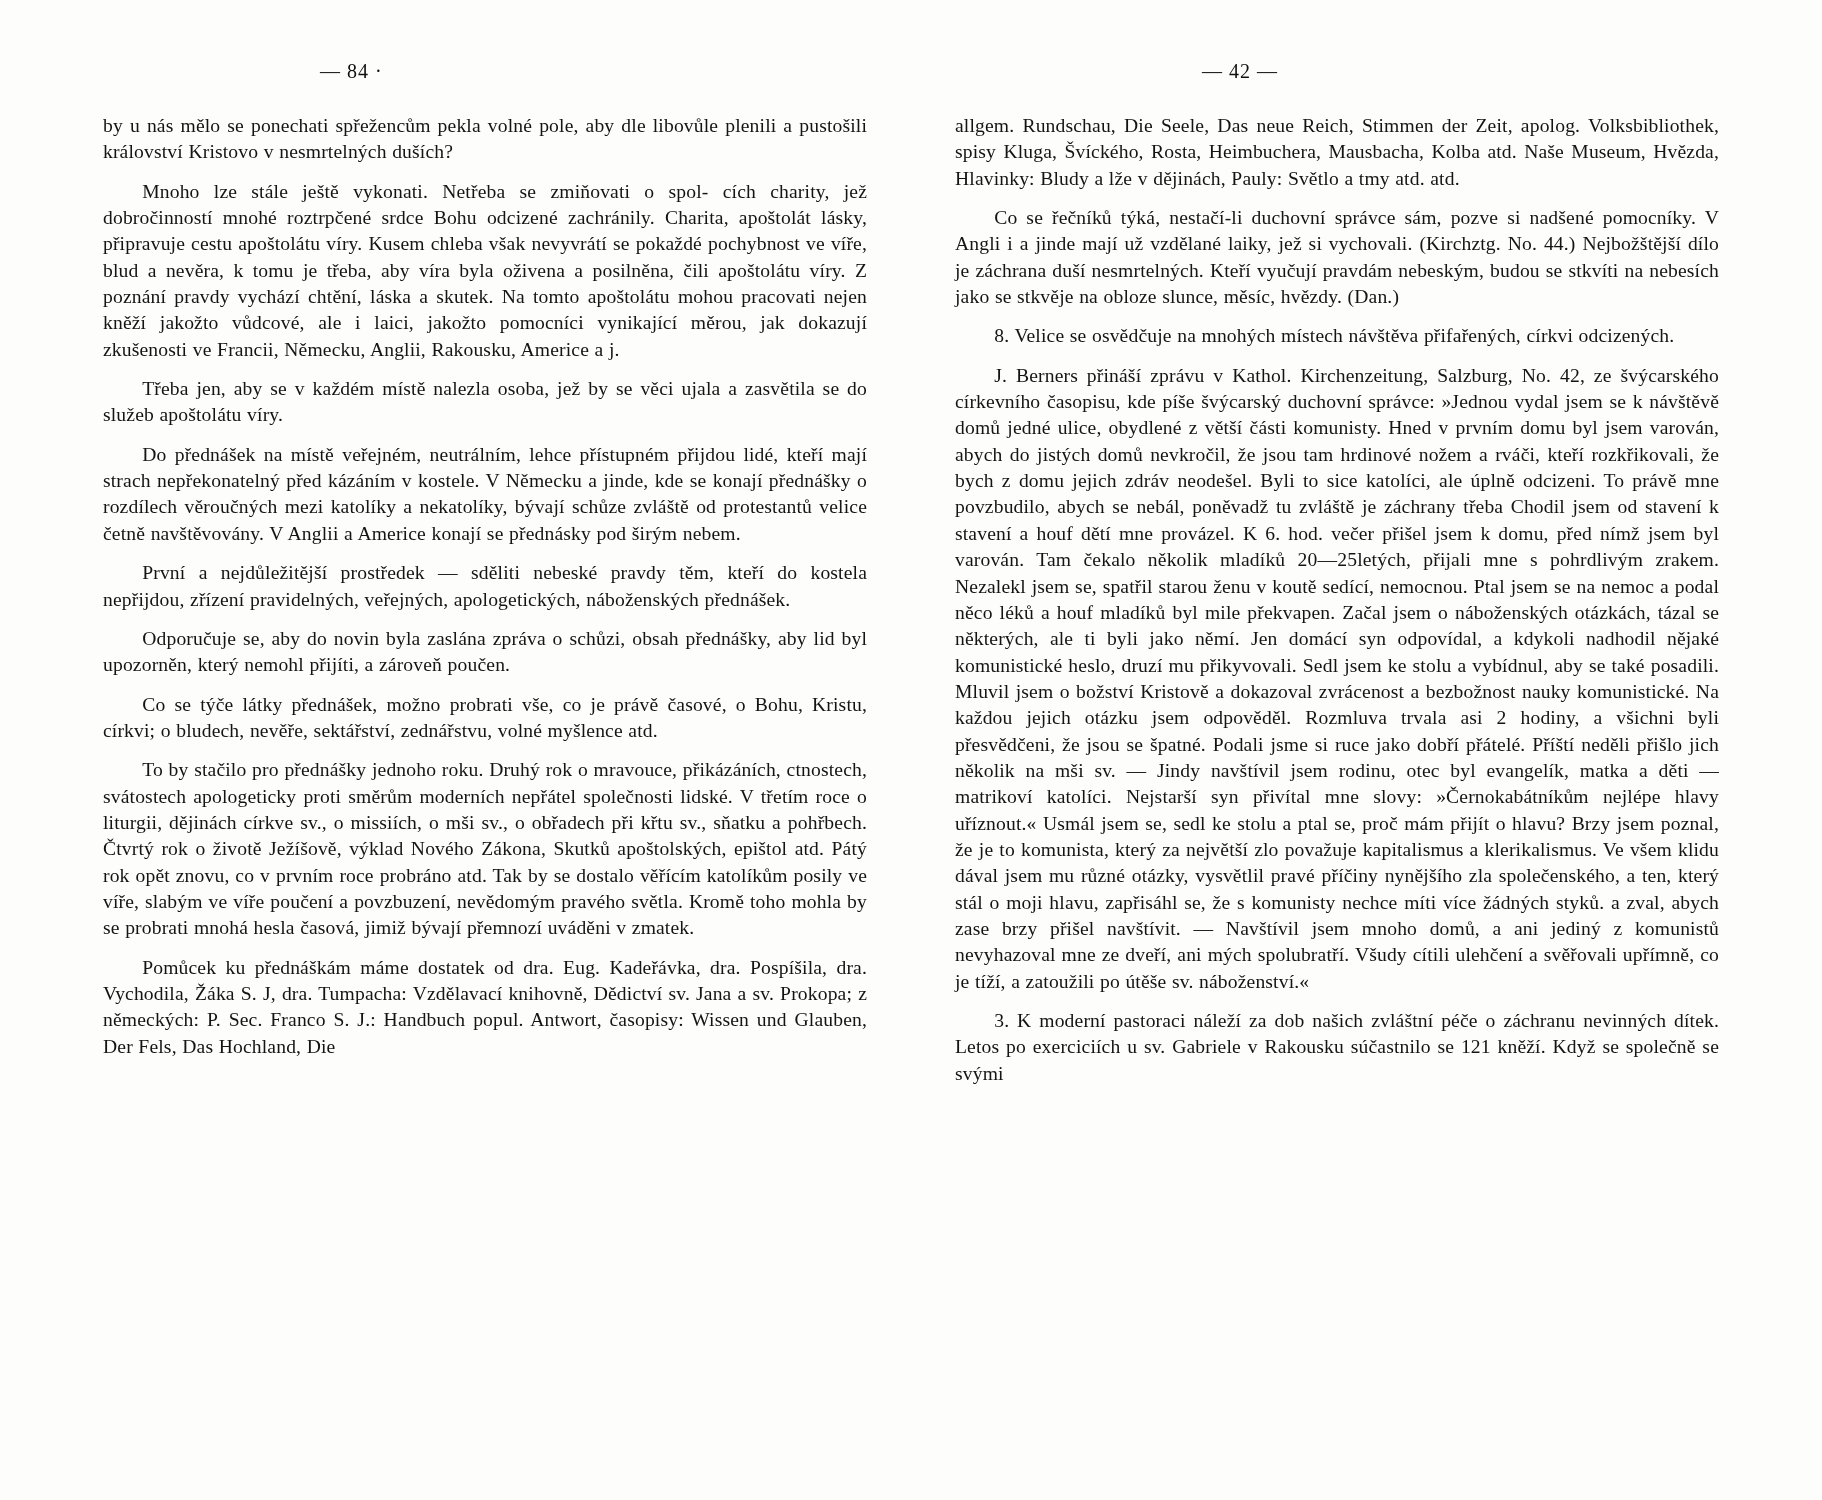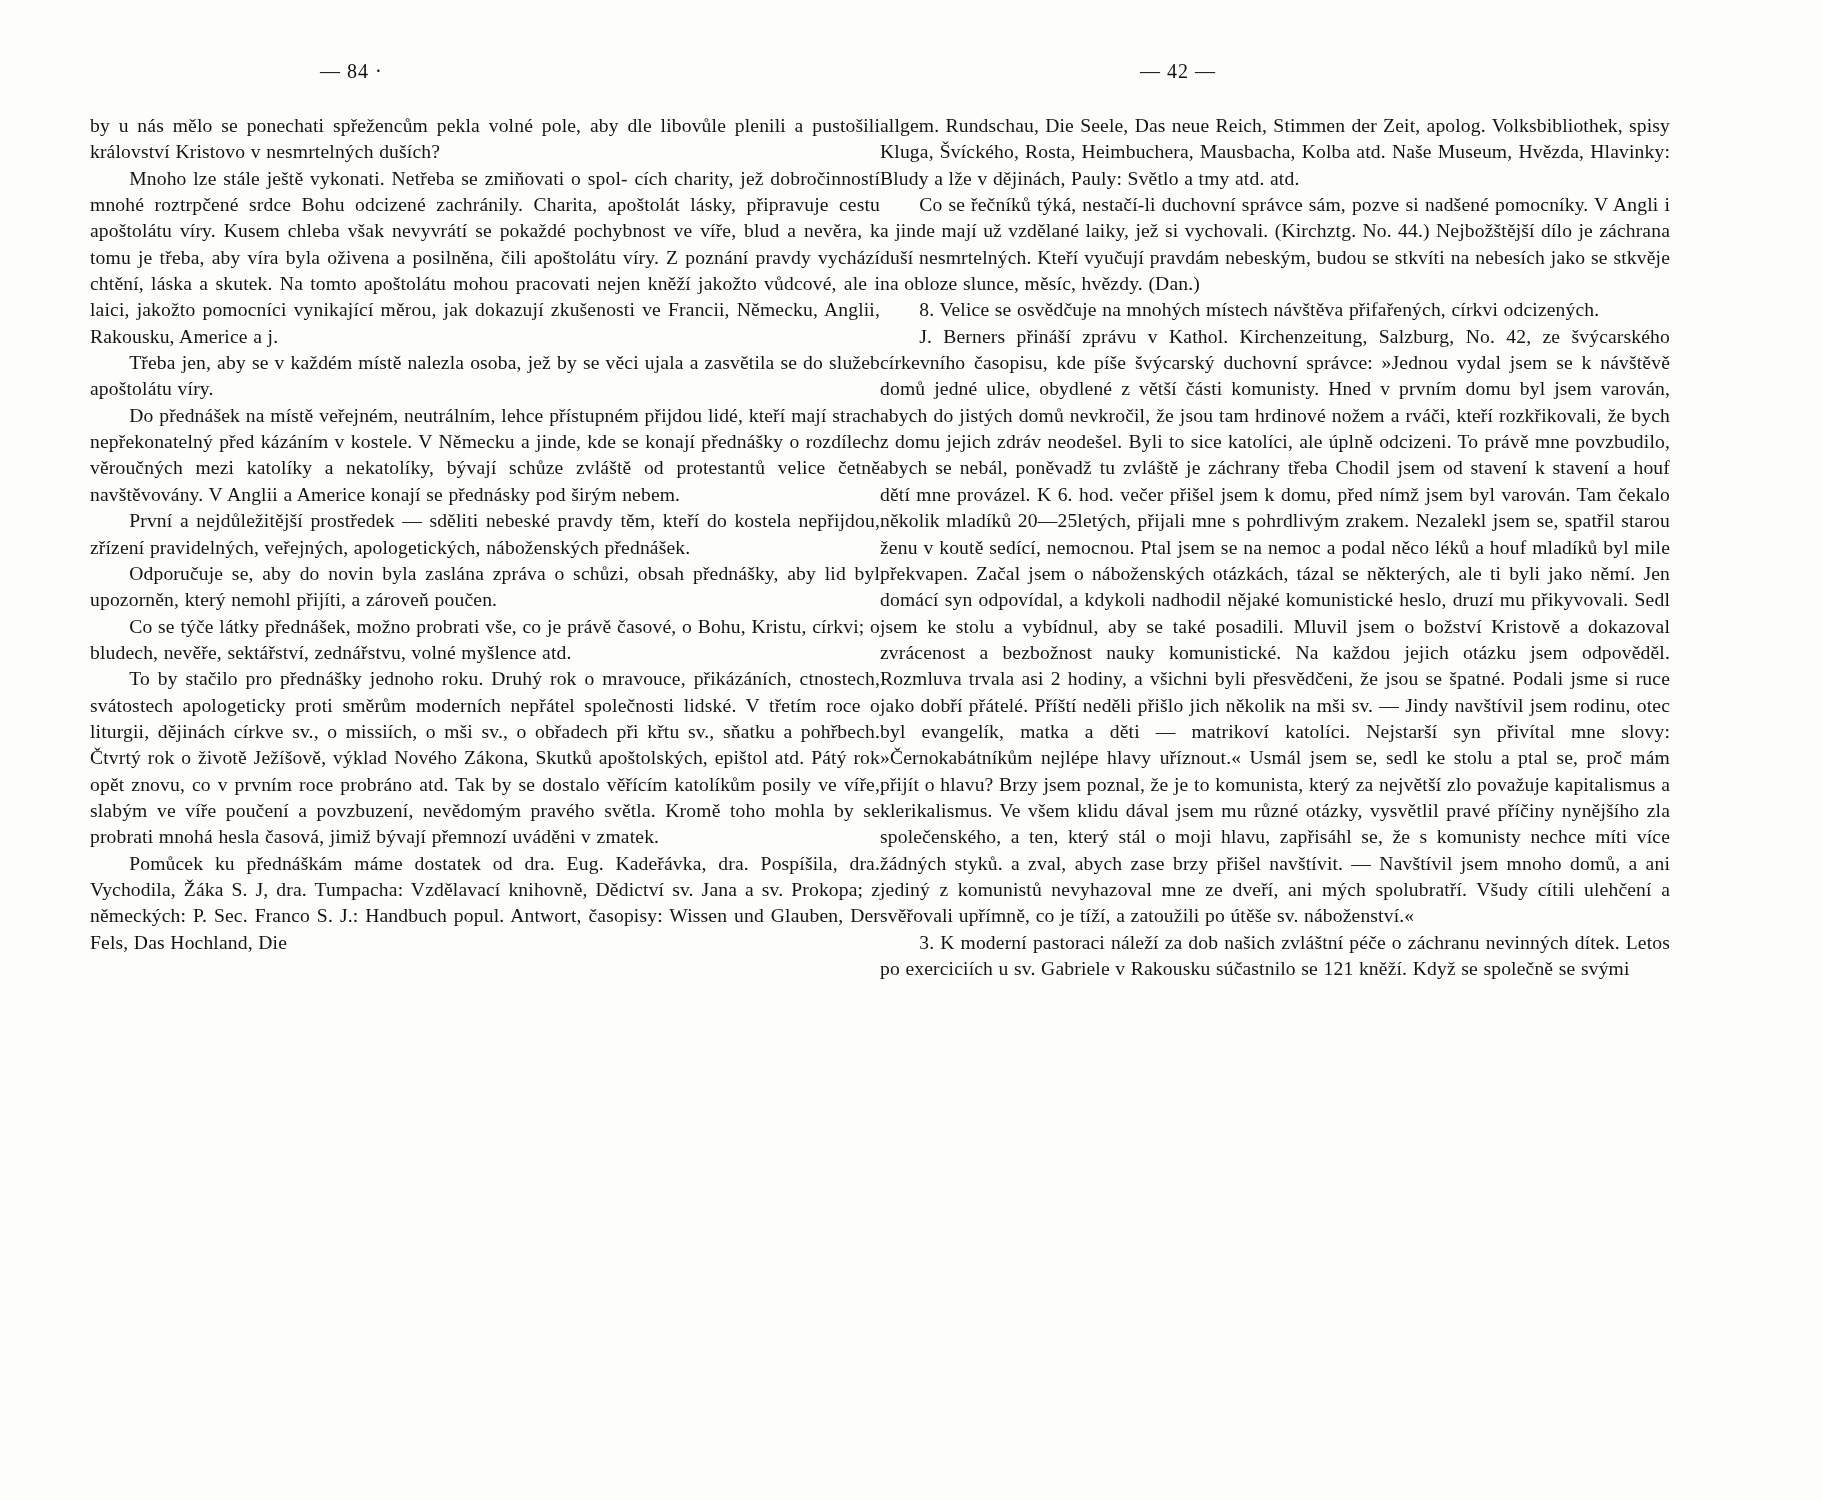--- a/index.html
+++ b/index.html
@@ -24,21 +24,21 @@
     background: #fdfdfb;
   }
   .spread {
     position: absolute;
     top: 60px;
     left: 0;
     width: 1822px;
     height: 1380px;
     display: flex;
     flex-direction: row;
-    justify-content: flex-start;
+    justify-content: space-between;
   }
   .leaf {
     width: 790px;
     position: relative;
   }
   .leaf-left { margin-left: 90px; }
   .leaf-right { margin-right: 90px; }
 
   .folio {
     text-align: center;
@@ -53,21 +53,21 @@
 
   .col {
     font-size: 19.6px;
     line-height: 1.345;
     text-align: justify;
     text-justify: inter-word;
     color: #141414;
     hyphens: manual;
   }
   .col p {
-    margin: 0;
+    margin: 13px;
     text-indent: 2.0em;
   }
   .col p.noindent {
     text-indent: 0;
   }
   
   .col p {
     letter-spacing: 0.15px;
     word-spacing: 0.5px;
   }

